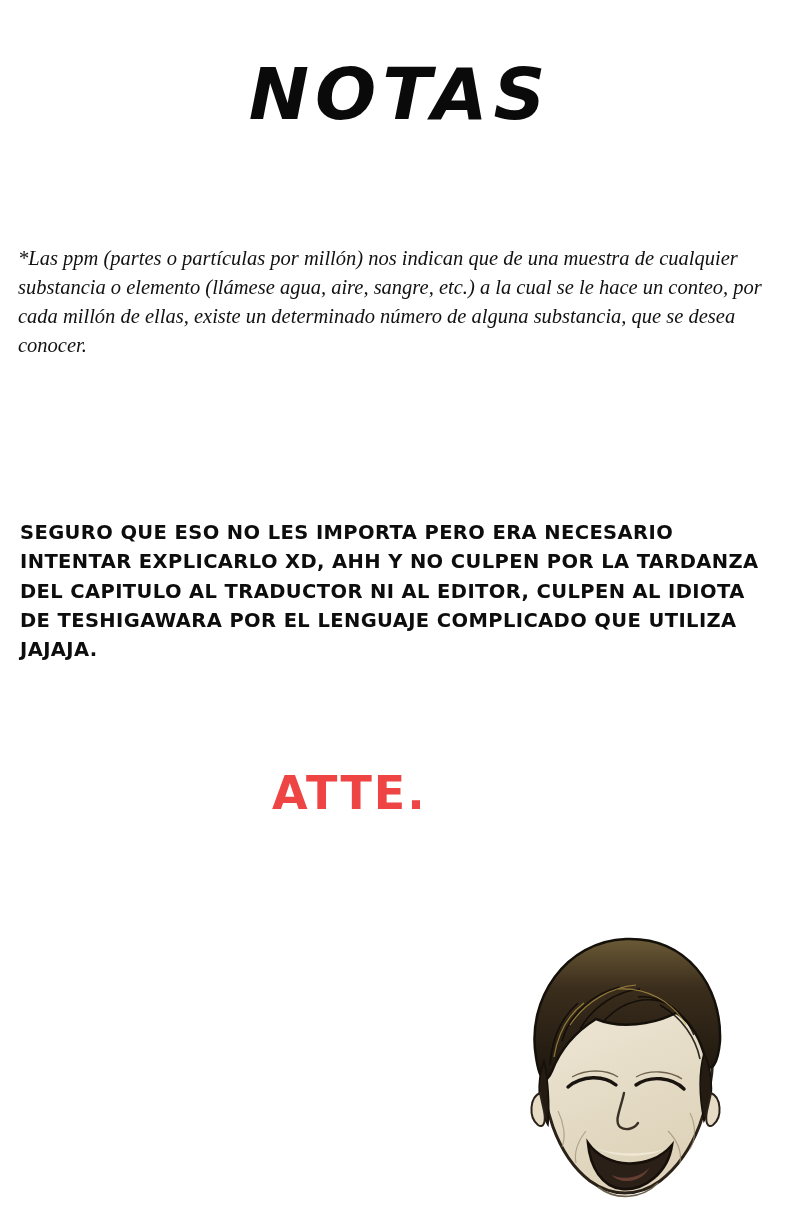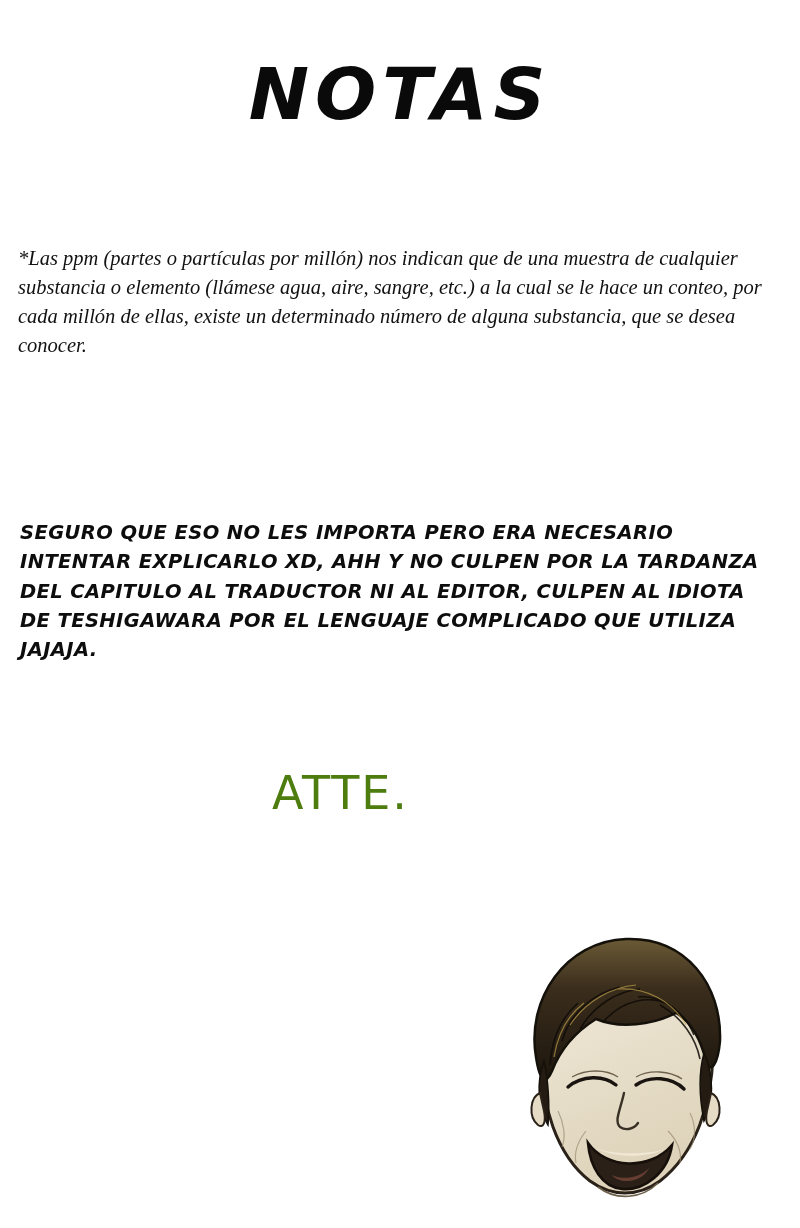--- a/index.html
+++ b/index.html
@@ -64,33 +64,32 @@
     top: 518px;
     left: 20px;
     width: 740px;
     font-family: "DejaVu Sans", sans-serif;
     font-weight: bold;
     font-size: 19.5px;
     line-height: 1.5;
     letter-spacing: 0.4px;
     color: #0d0d0d;
     text-transform: uppercase;
-    font-style: italic;
   }
 
   
   .sig-atte {
     position: absolute;
     top: 766px;
     left: 272px;
     font-family: "DejaVu Sans", sans-serif;
-    font-weight: normal;
+    font-weight: bold;
     font-size: 46px;
     letter-spacing: 2px;
-    color: #4d7c0f;
+    color: #ef4444;
   }
   .sig-staff {
     position: absolute;
     top: 838px;
     left: 338px;
     font-family: "DejaVu Sans", sans-serif;
     font-weight: bold;
     font-size: 46px;
     letter-spacing: 2px;
     color: #0a0a0a;

